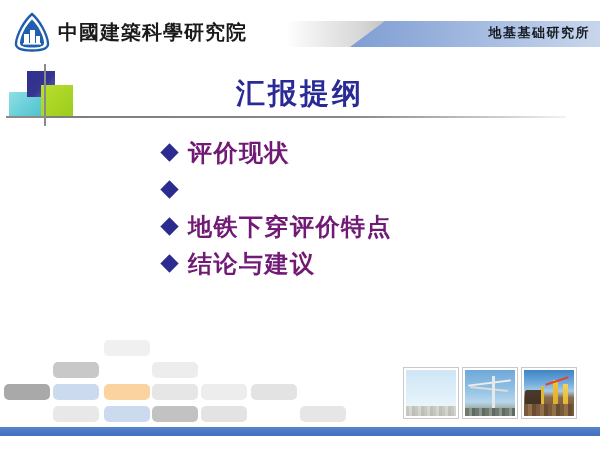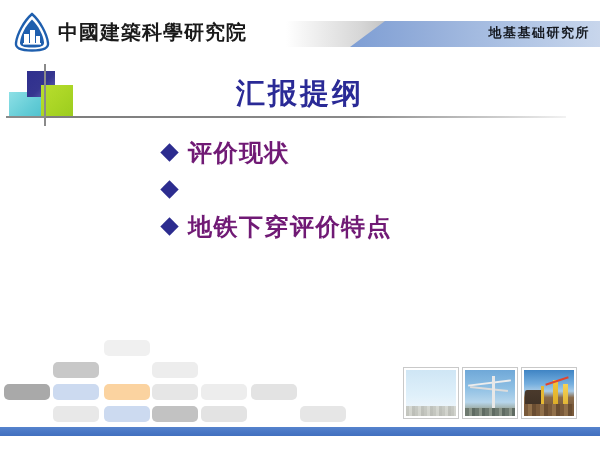--- a/index.html
+++ b/index.html
@@ -312,20 +312,24 @@
     <div class="bullet-row">
       <div class="diamond"></div>
       <div class="bullet-text">评价现状</div>
     </div>
     <div class="bullet-row">
       <div class="diamond"></div>
     </div>
     <div class="bullet-row">
       <div class="diamond"></div>
       <div class="bullet-text">地铁下穿评价特点</div>
+    </div>
+    <div class="bullet-row">
+      <div class="diamond"></div>
+      <div class="bullet-text">结论与建议</div>
     </div>
   </div>
 
   <div class="blocks" id="block-pattern">
       <div class="blk" style="left: 104px; top: 0px; width: 46px; height: 16px; background: rgb(240, 240, 240);"></div>
       <div class="blk" style="left: 53px; top: 22px; width: 46px; height: 16px; background: rgb(200, 200, 200);"></div>
       <div class="blk" style="left: 152px; top: 22px; width: 46px; height: 16px; background: rgb(237, 237, 237);"></div>
       <div class="blk" style="left: 4px; top: 44px; width: 46px; height: 16px; background: rgb(169, 169, 169);"></div>
       <div class="blk" style="left: 53px; top: 44px; width: 46px; height: 16px; background: rgb(204, 218, 240);"></div>
       <div class="blk" style="left: 104px; top: 44px; width: 46px; height: 16px; background: rgb(251, 211, 160);"></div>

